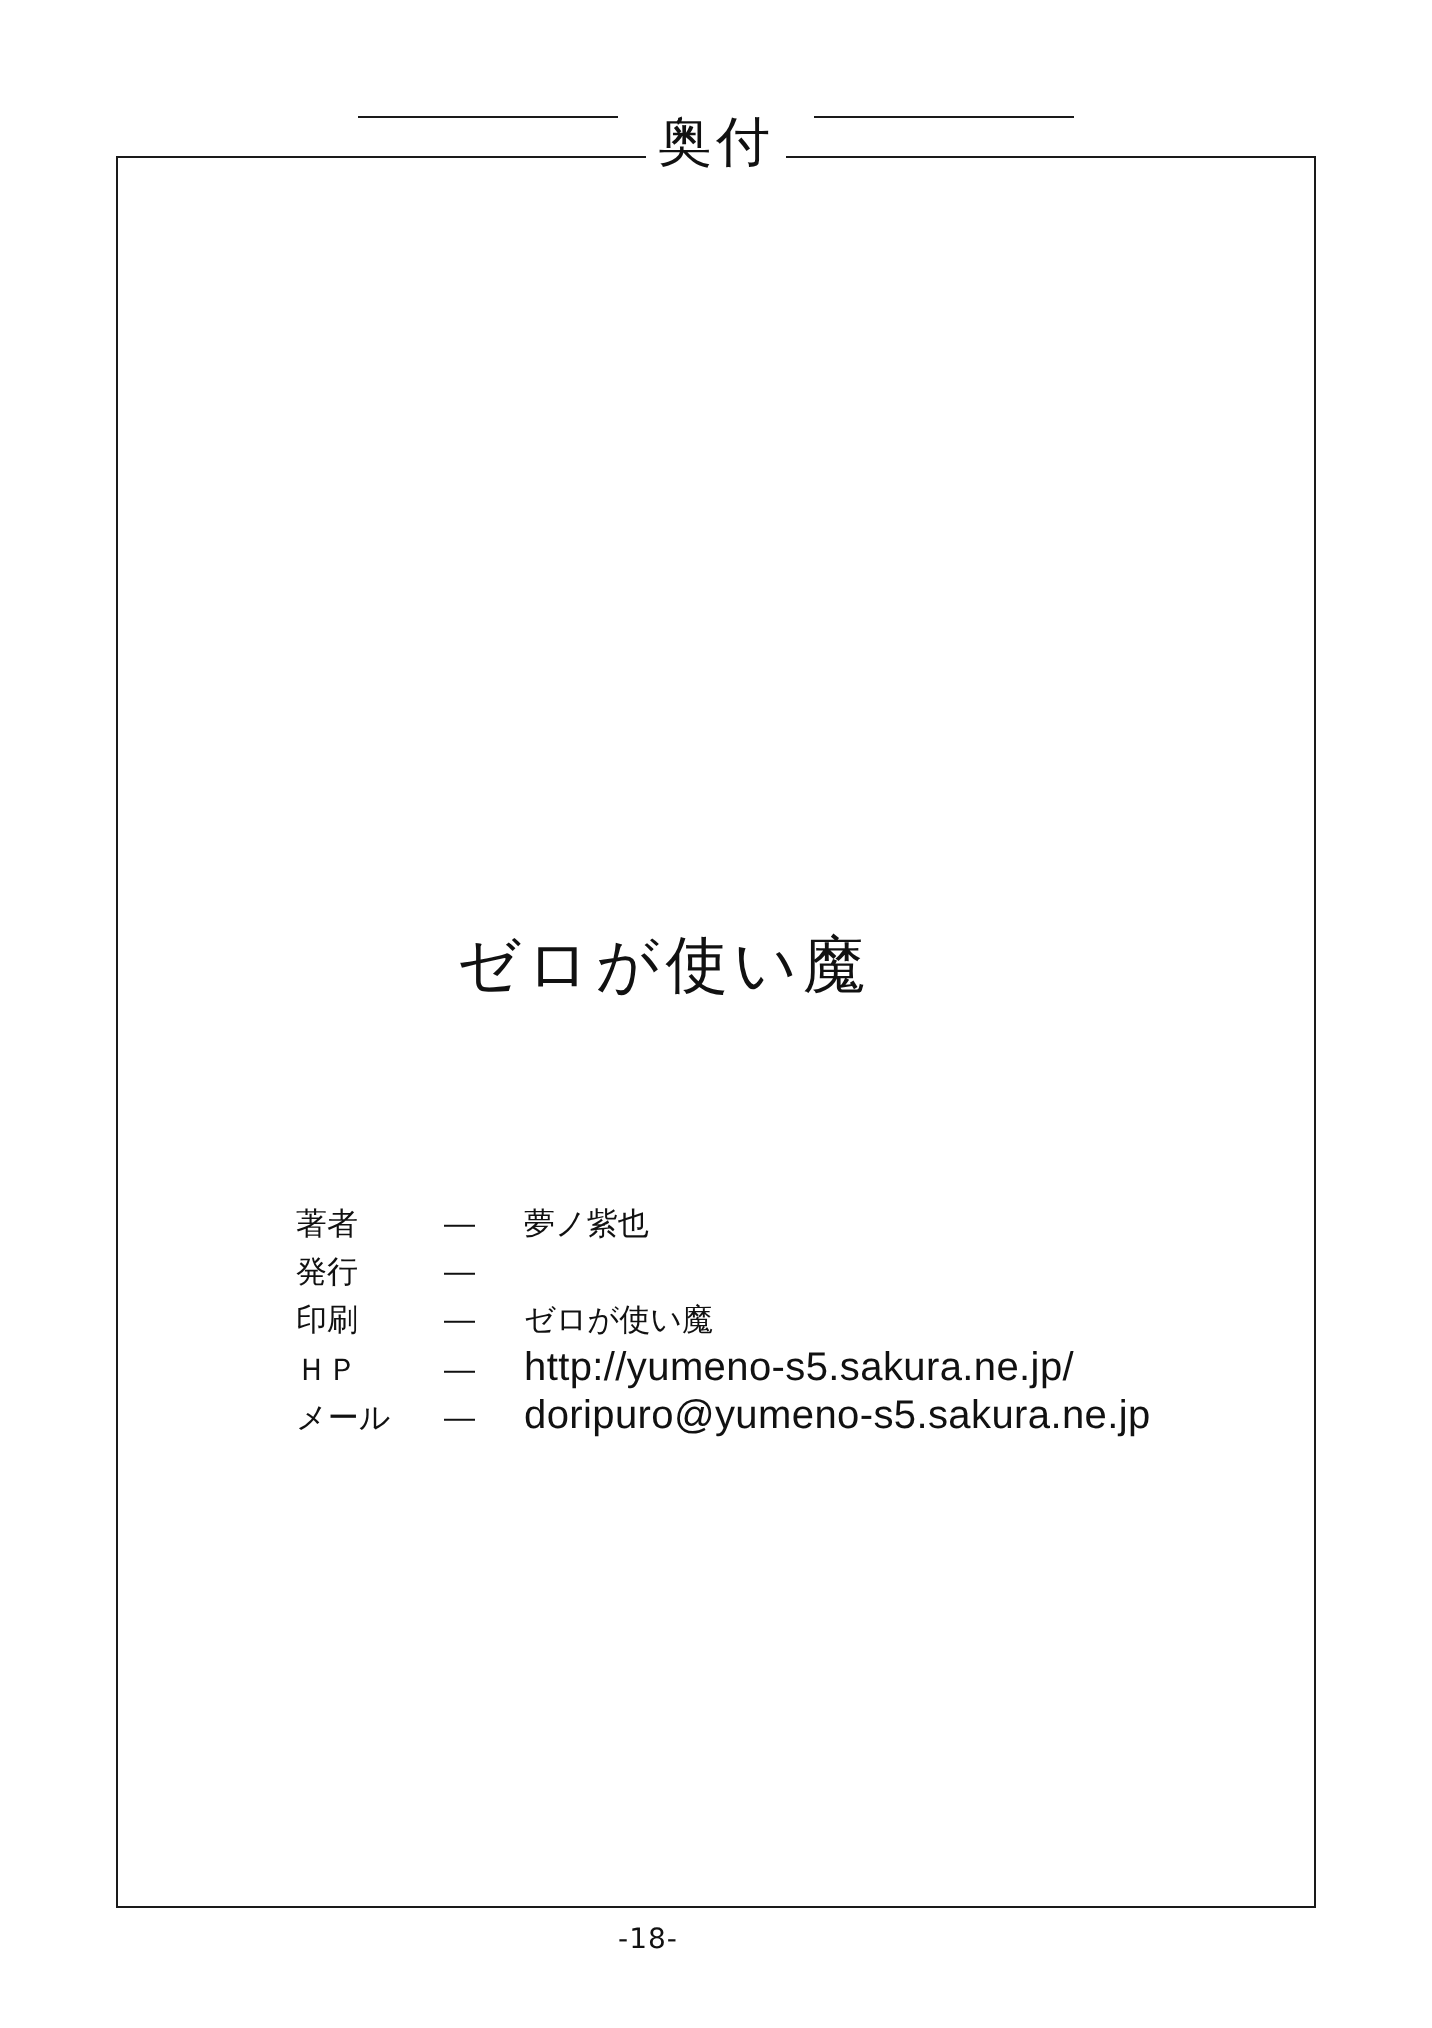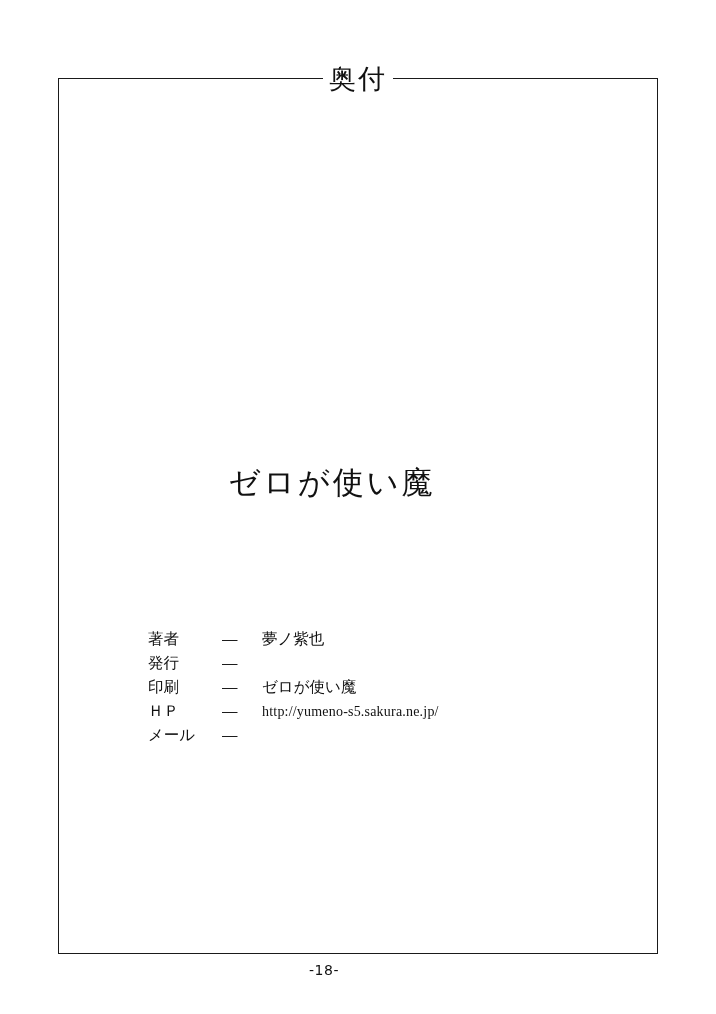--- a/index.html
+++ b/index.html
@@ -29,21 +29,21 @@
   }
 
   
   .colophon-header {
     position: absolute;
     left: 58px;
     top: 58px;
     width: 600px;
     height: 40px;
     display: flex;
-    align-items: center;
+    align-items: flex-start;
     justify-content: center;
     gap: 14px;
     background: transparent;
   }
   .colophon-header .rule {
     width: 130px;
     height: 0;
     border-top: 1.5px solid #1a1a1a;
   }
   .colophon-header .label {
@@ -83,40 +83,38 @@
     font-size: 15.5px;
     line-height: 24px;
     white-space: nowrap;
   }
   .credit-row .c-label {
     width: 74px;
     flex: 0 0 74px;
     font-family: "DejaVu Serif", serif;
     letter-spacing: 0px;
     color: #111111;
-    margin-top: 27px;
   }
   .credit-row .c-dash {
     width: 40px;
     flex: 0 0 40px;
     font-family: "DejaVu Serif", serif;
     color: #111111;
   }
   .credit-row .c-value {
     flex: 1 1 auto;
     color: #111111;
   }
   .credit-row .c-value.jp {
     font-family: "DejaVu Serif", serif;
     font-size: 15.5px;
-    margin-top: 12px;
   }
   .credit-row .c-value.mono {
-    font-family: Liberation Serif, serif;
-    font-size: 14px;
+    font-family: Liberation Sans, sans-serif;
+    font-size: 20px;
     letter-spacing: 0.2px;
   }
   .credit-row.date-row .c-value {
     font-family: "DejaVu Serif", serif;
     font-size: 15px;
   }
   .credit-row.date-row {
     margin-top: 2px;
   }
   .spacer-cell {
@@ -171,18 +169,19 @@
 
   <div class="credit-row">
     <span class="c-label">ＨＰ</span>
     <span class="c-dash">―</span>
     <span class="c-value mono">http://yumeno-s5.sakura.ne.jp/</span>
   </div>
 
   <div class="credit-row">
     <span class="c-label">メール</span>
     <span class="c-dash">―</span>
+    <span class="c-value mono">doripuro@yumeno-s5.sakura.ne.jp</span>
   </div>
 
 
 </div>
 
 <div class="page-number">-18-</div>
 
 </body></html>

